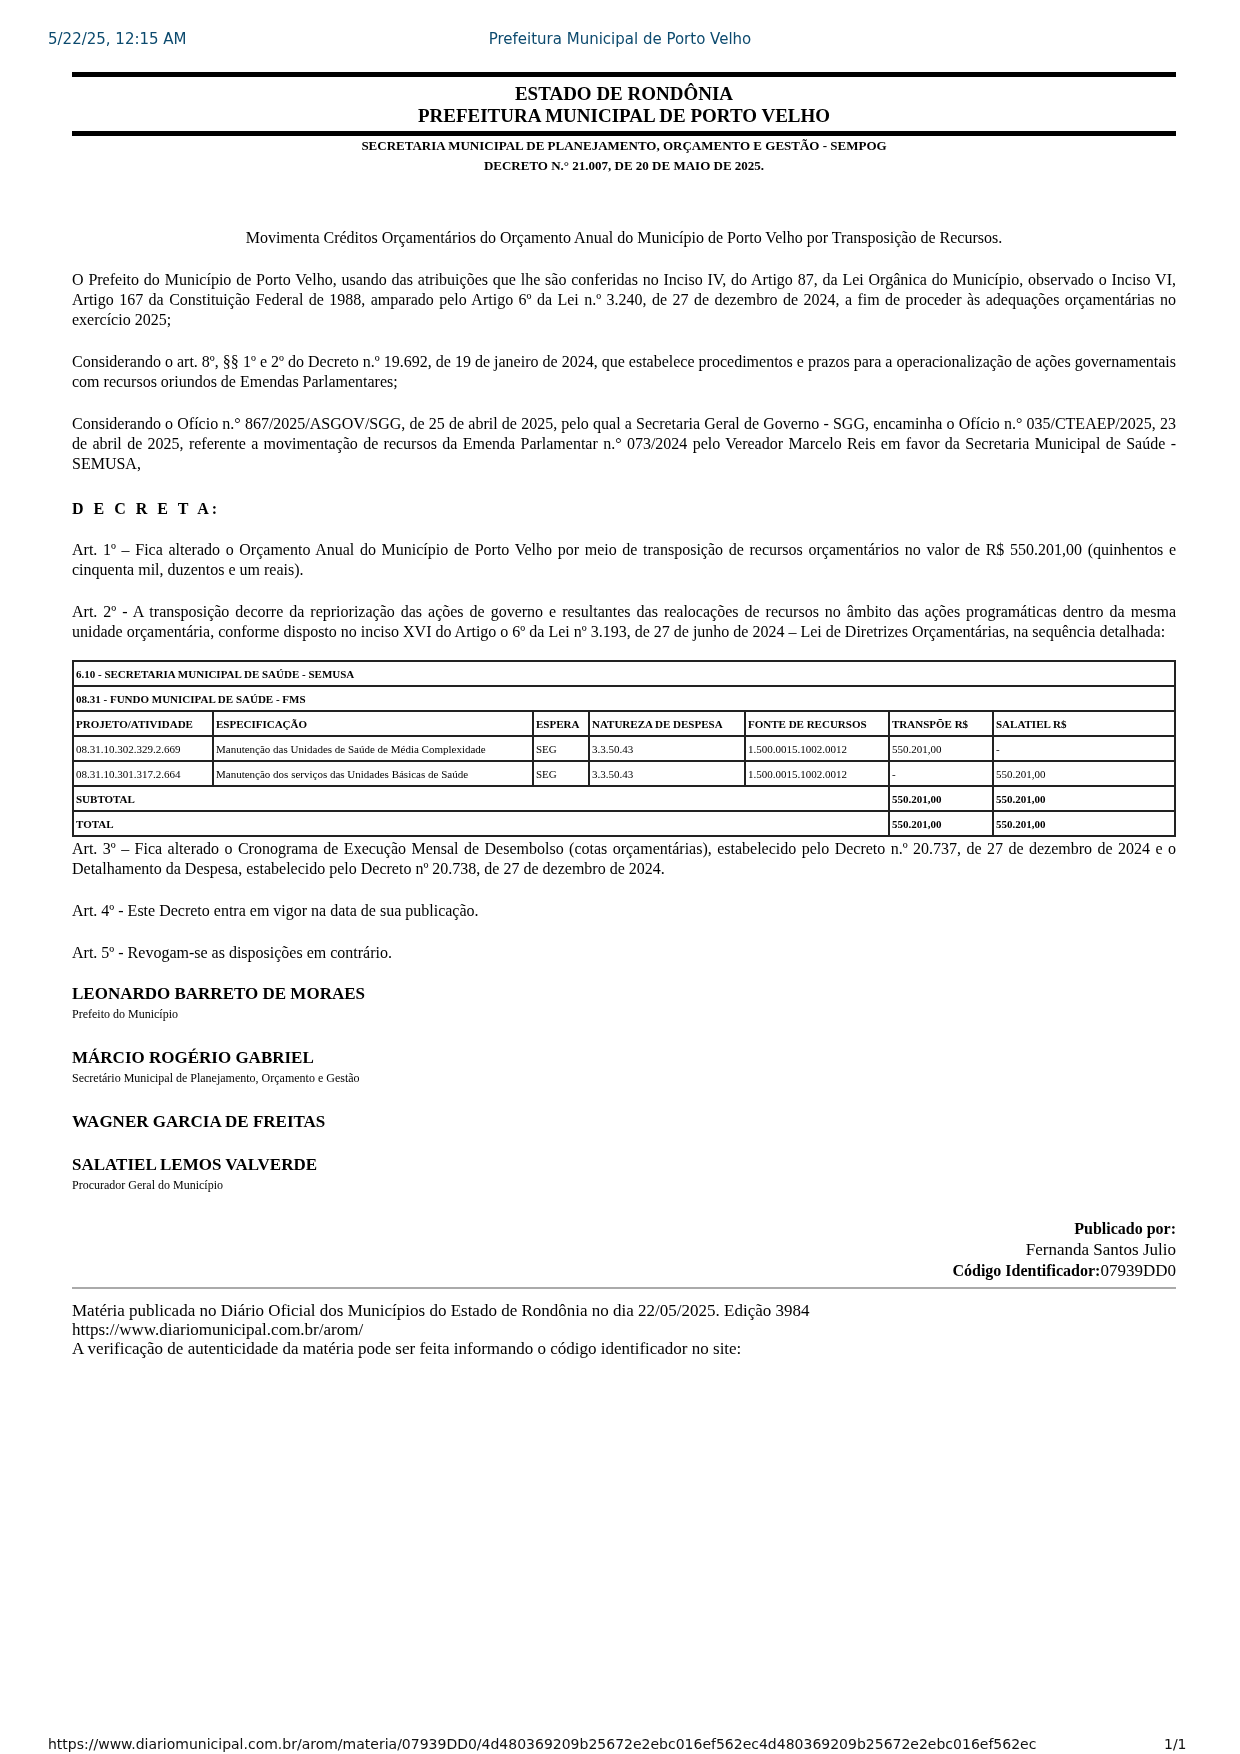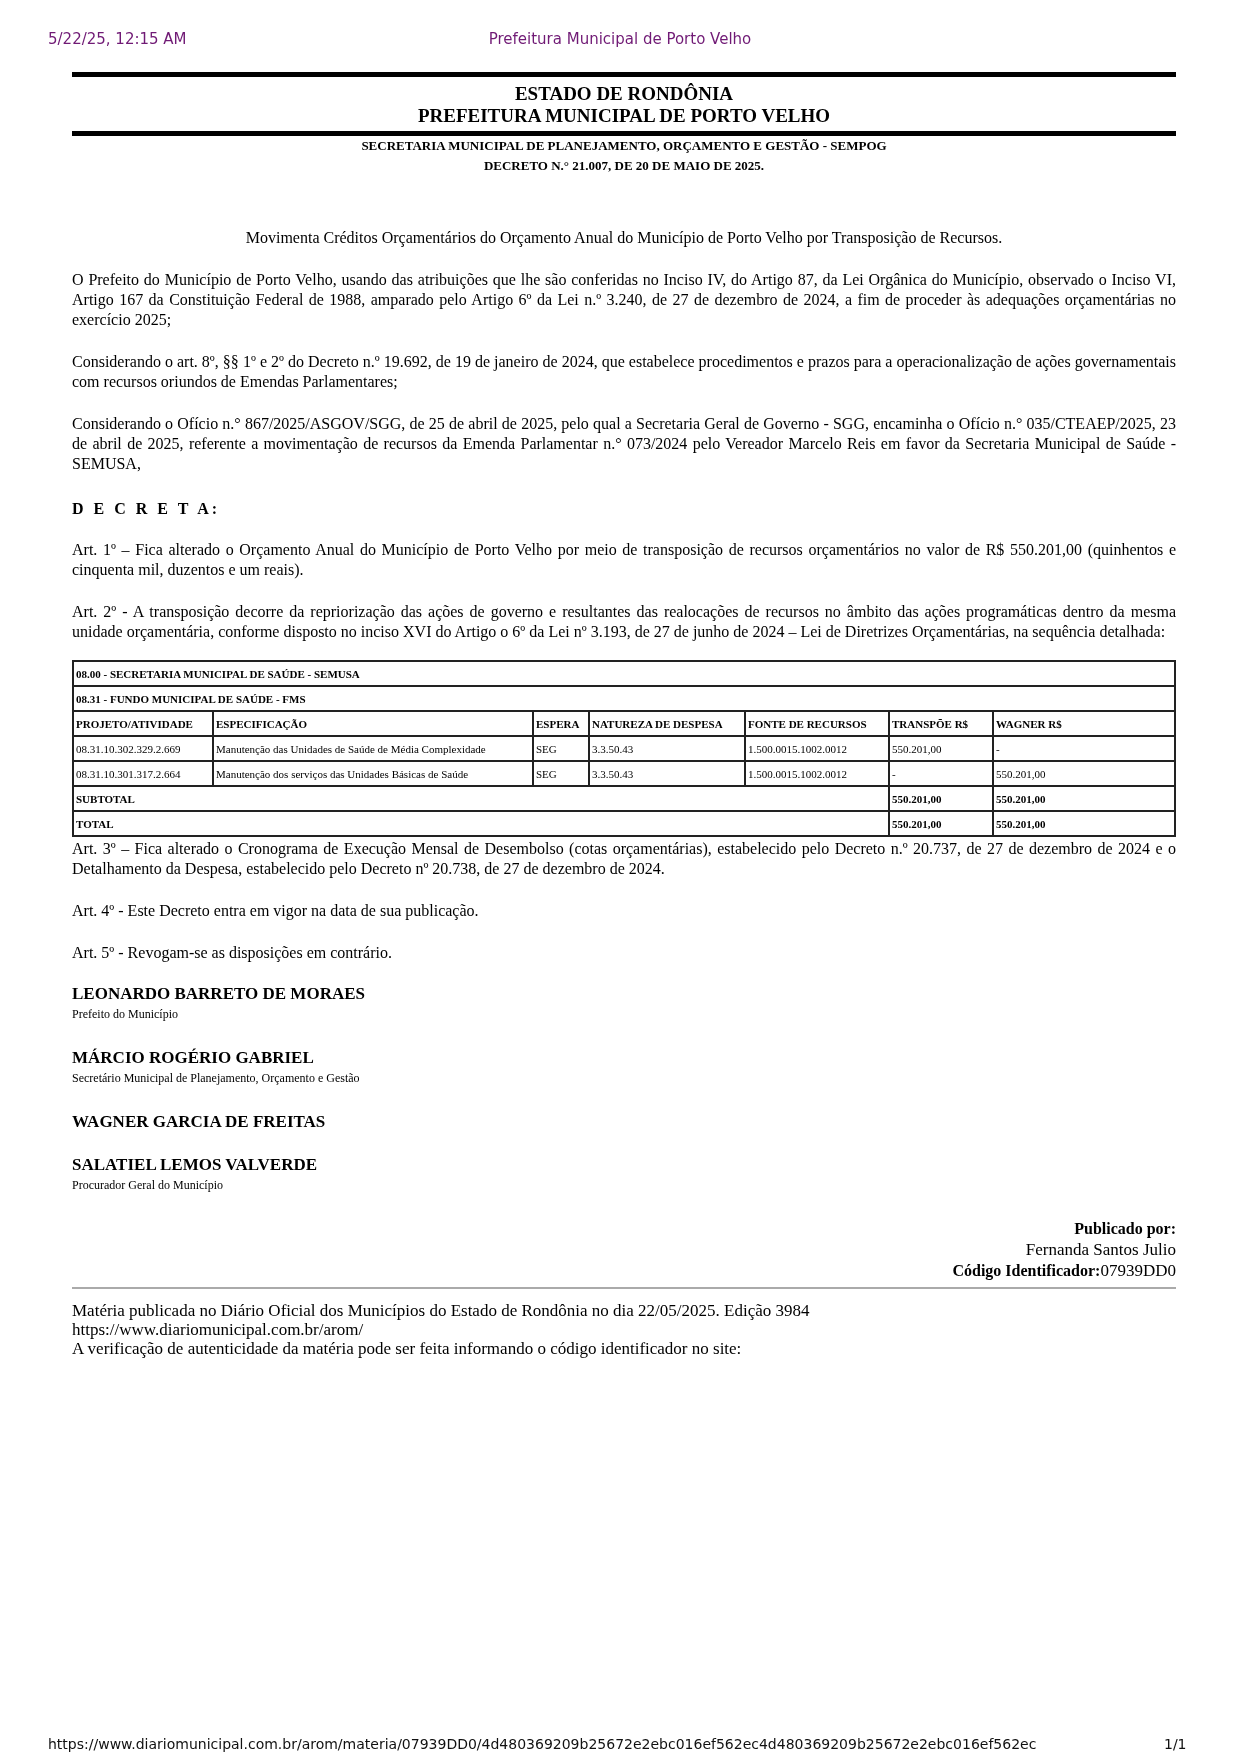--- a/index.html
+++ b/index.html
@@ -1,17 +1,17 @@
 <!DOCTYPE html>
 <html><head>
   <meta charset="utf-8">
   <style>
     html, body { margin: 0; padding: 0; background: #ffffff; }
     body { width: 1240px; height: 1754px; position: relative; overflow: hidden; color: #000; }
-    .print-header { position: absolute; top: 30px; left: 0; width: 1240px; height: 24px; font-family: "DejaVu Sans", sans-serif; font-size: 15px; color: #701a75; }
+    .print-header { position: absolute; top: 30px; left: 0; width: 1240px; height: 24px; font-family: "DejaVu Sans", sans-serif; font-size: 15px; color: #0c4a6e; }
     .print-header .date { position: absolute; left: 48px; top: 0; }
     .print-header .ptitle { position: absolute; left: 0; width: 1240px; text-align: center; top: 0; }
     .page { position: absolute; left: 72px; top: 72px; width: 1104px; font-family: "Liberation Serif", serif; }
     .rule-thick { height: 5px; background: #000; width: 100%; }
     .state { text-align: center; font-weight: bold; font-size: 19px; line-height: 22px; margin: 6px 0 4px; }
     .sec { text-align: center; font-weight: bold; font-size: 13px; line-height: 20px; }
     .p { font-size: 16px; line-height: 20px; text-align: justify; margin: 0; }
     .center { text-align: center; }
     .gap-1 { margin-top: 22px; }
     .decreta { font-weight: bold; font-size: 16px; letter-spacing: 3px; margin-top: 26px; }
@@ -64,33 +64,33 @@
       <col style="width:140px">
         <col style="width:320px">
         <col style="width:56px">
         <col style="width:156px">
         <col style="width:144px">
         <col style="width:104px">
         <col>
     </colgroup>
     <tbody>
         <tr>
-      <td colspan="7" class="b">08.00 - SECRETARIA MUNICIPAL DE SAÚDE - SEMUSA</td>
+      <td colspan="7" class="b">6.10 - SECRETARIA MUNICIPAL DE SAÚDE - SEMUSA</td>
     </tr>
     <tr>
       <td colspan="7" class="b">08.31 - FUNDO MUNICIPAL DE SAÚDE - FMS</td>
     </tr>
     <tr>
       <td class="b">PROJETO/ATIVIDADE</td>
       <td class="b">ESPECIFICAÇÃO</td>
       <td class="b">ESPERA</td>
       <td class="b">NATUREZA DE DESPESA</td>
       <td class="b">FONTE DE RECURSOS</td>
       <td class="b">TRANSPÕE R$</td>
-      <td class="b">WAGNER R$</td>
+      <td class="b">SALATIEL R$</td>
     </tr>
     <tr>
       <td>08.31.10.302.329.2.669</td>
       <td>Manutenção das Unidades de Saúde de Média Complexidade</td>
       <td>SEG</td>
       <td>3.3.50.43</td>
       <td>1.500.0015.1002.0012</td>
       <td>550.201,00</td>
       <td>-</td>
     </tr>

